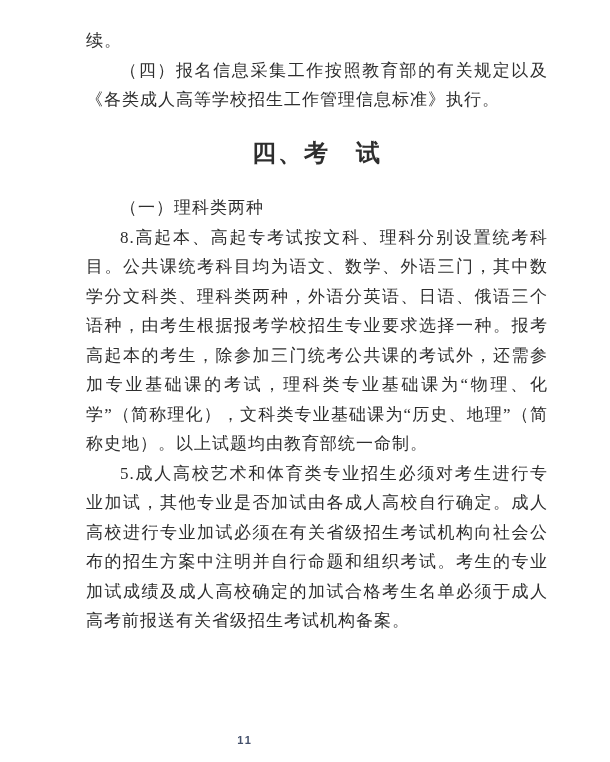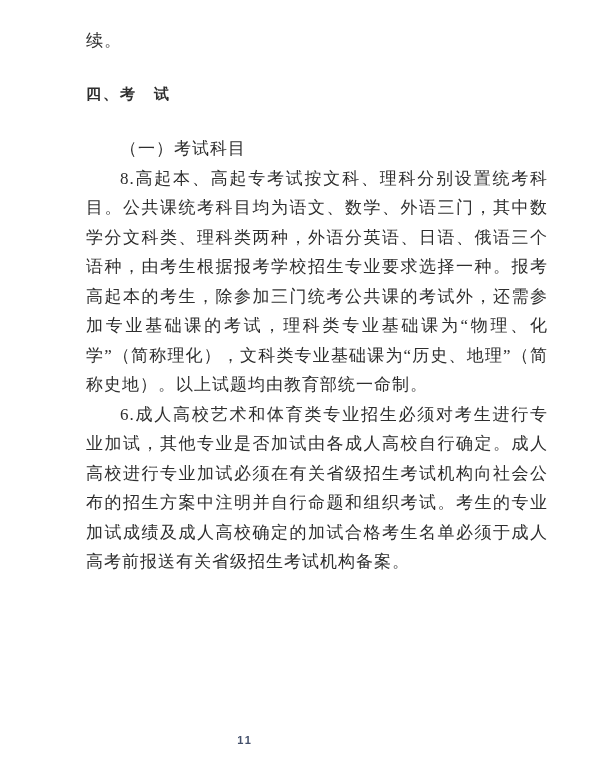--- a/index.html
+++ b/index.html
@@ -38,23 +38,23 @@
   }
   .indent-2em {
     text-indent: 2em;
   }
   .no-indent {
     text-indent: 0;
   }
   h2.section-heading {
     margin: 24px 0 0 0;
     padding: 0;
-    text-align: left;
+    text-align: center;
     text-indent: 0;
-    font-size: 15px;
+    font-size: 24px;
     font-weight: bold;
     line-height: 29.5px;
     letter-spacing: 2px;
     color: var(--text-color);
   }
   .subsection {
     margin-top: 25px !important;
   }
   .page-number {
     position: absolute;
@@ -68,19 +68,20 @@
     letter-spacing: 2px;
     color: #44506b;
   }
 </style>
 </head>
 <body>
 
 <div class="page">
   <div class="body-text">
     <p class="no-indent">续。</p>
+    <p class="indent-2em">（四）报名信息采集工作按照教育部的有关规定以及《各类成人高等学校招生工作管理信息标准》执行。</p>
     <h2 class="section-heading">四、考　试</h2>
-    <p class="indent-2em subsection">（一）考试科目</p>
+    <p class="indent-2em subsection">（一）理科类两种</p>
     <p class="indent-2em">8.高起本、高起专考试按文科、理科分别设置统考科目。公共课统考科目均为语文、数学、外语三门，其中数学分文科类、理科类两种，外语分英语、日语、俄语三个语种，由考生根据报考学校招生专业要求选择一种。报考高起本的考生，除参加三门统考公共课的考试外，还需参加专业基础课的考试，理科类专业基础课为“物理、化学”（简称理化），文科类专业基础课为“历史、地理”（简称史地）。以上试题均由教育部统一命制。</p>
-    <p class="indent-2em">6.成人高校艺术和体育类专业招生必须对考生进行专业加试，其他专业是否加试由各成人高校自行确定。成人高校进行专业加试必须在有关省级招生考试机构向社会公布的招生方案中注明并自行命题和组织考试。考生的专业加试成绩及成人高校确定的加试合格考生名单必须于成人高考前报送有关省级招生考试机构备案。</p>
+    <p class="indent-2em">5.成人高校艺术和体育类专业招生必须对考生进行专业加试，其他专业是否加试由各成人高校自行确定。成人高校进行专业加试必须在有关省级招生考试机构向社会公布的招生方案中注明并自行命题和组织考试。考生的专业加试成绩及成人高校确定的加试合格考生名单必须于成人高考前报送有关省级招生考试机构备案。</p>
   </div>
   <div class="page-number">11</div>
 </div>
 
 </body></html>

